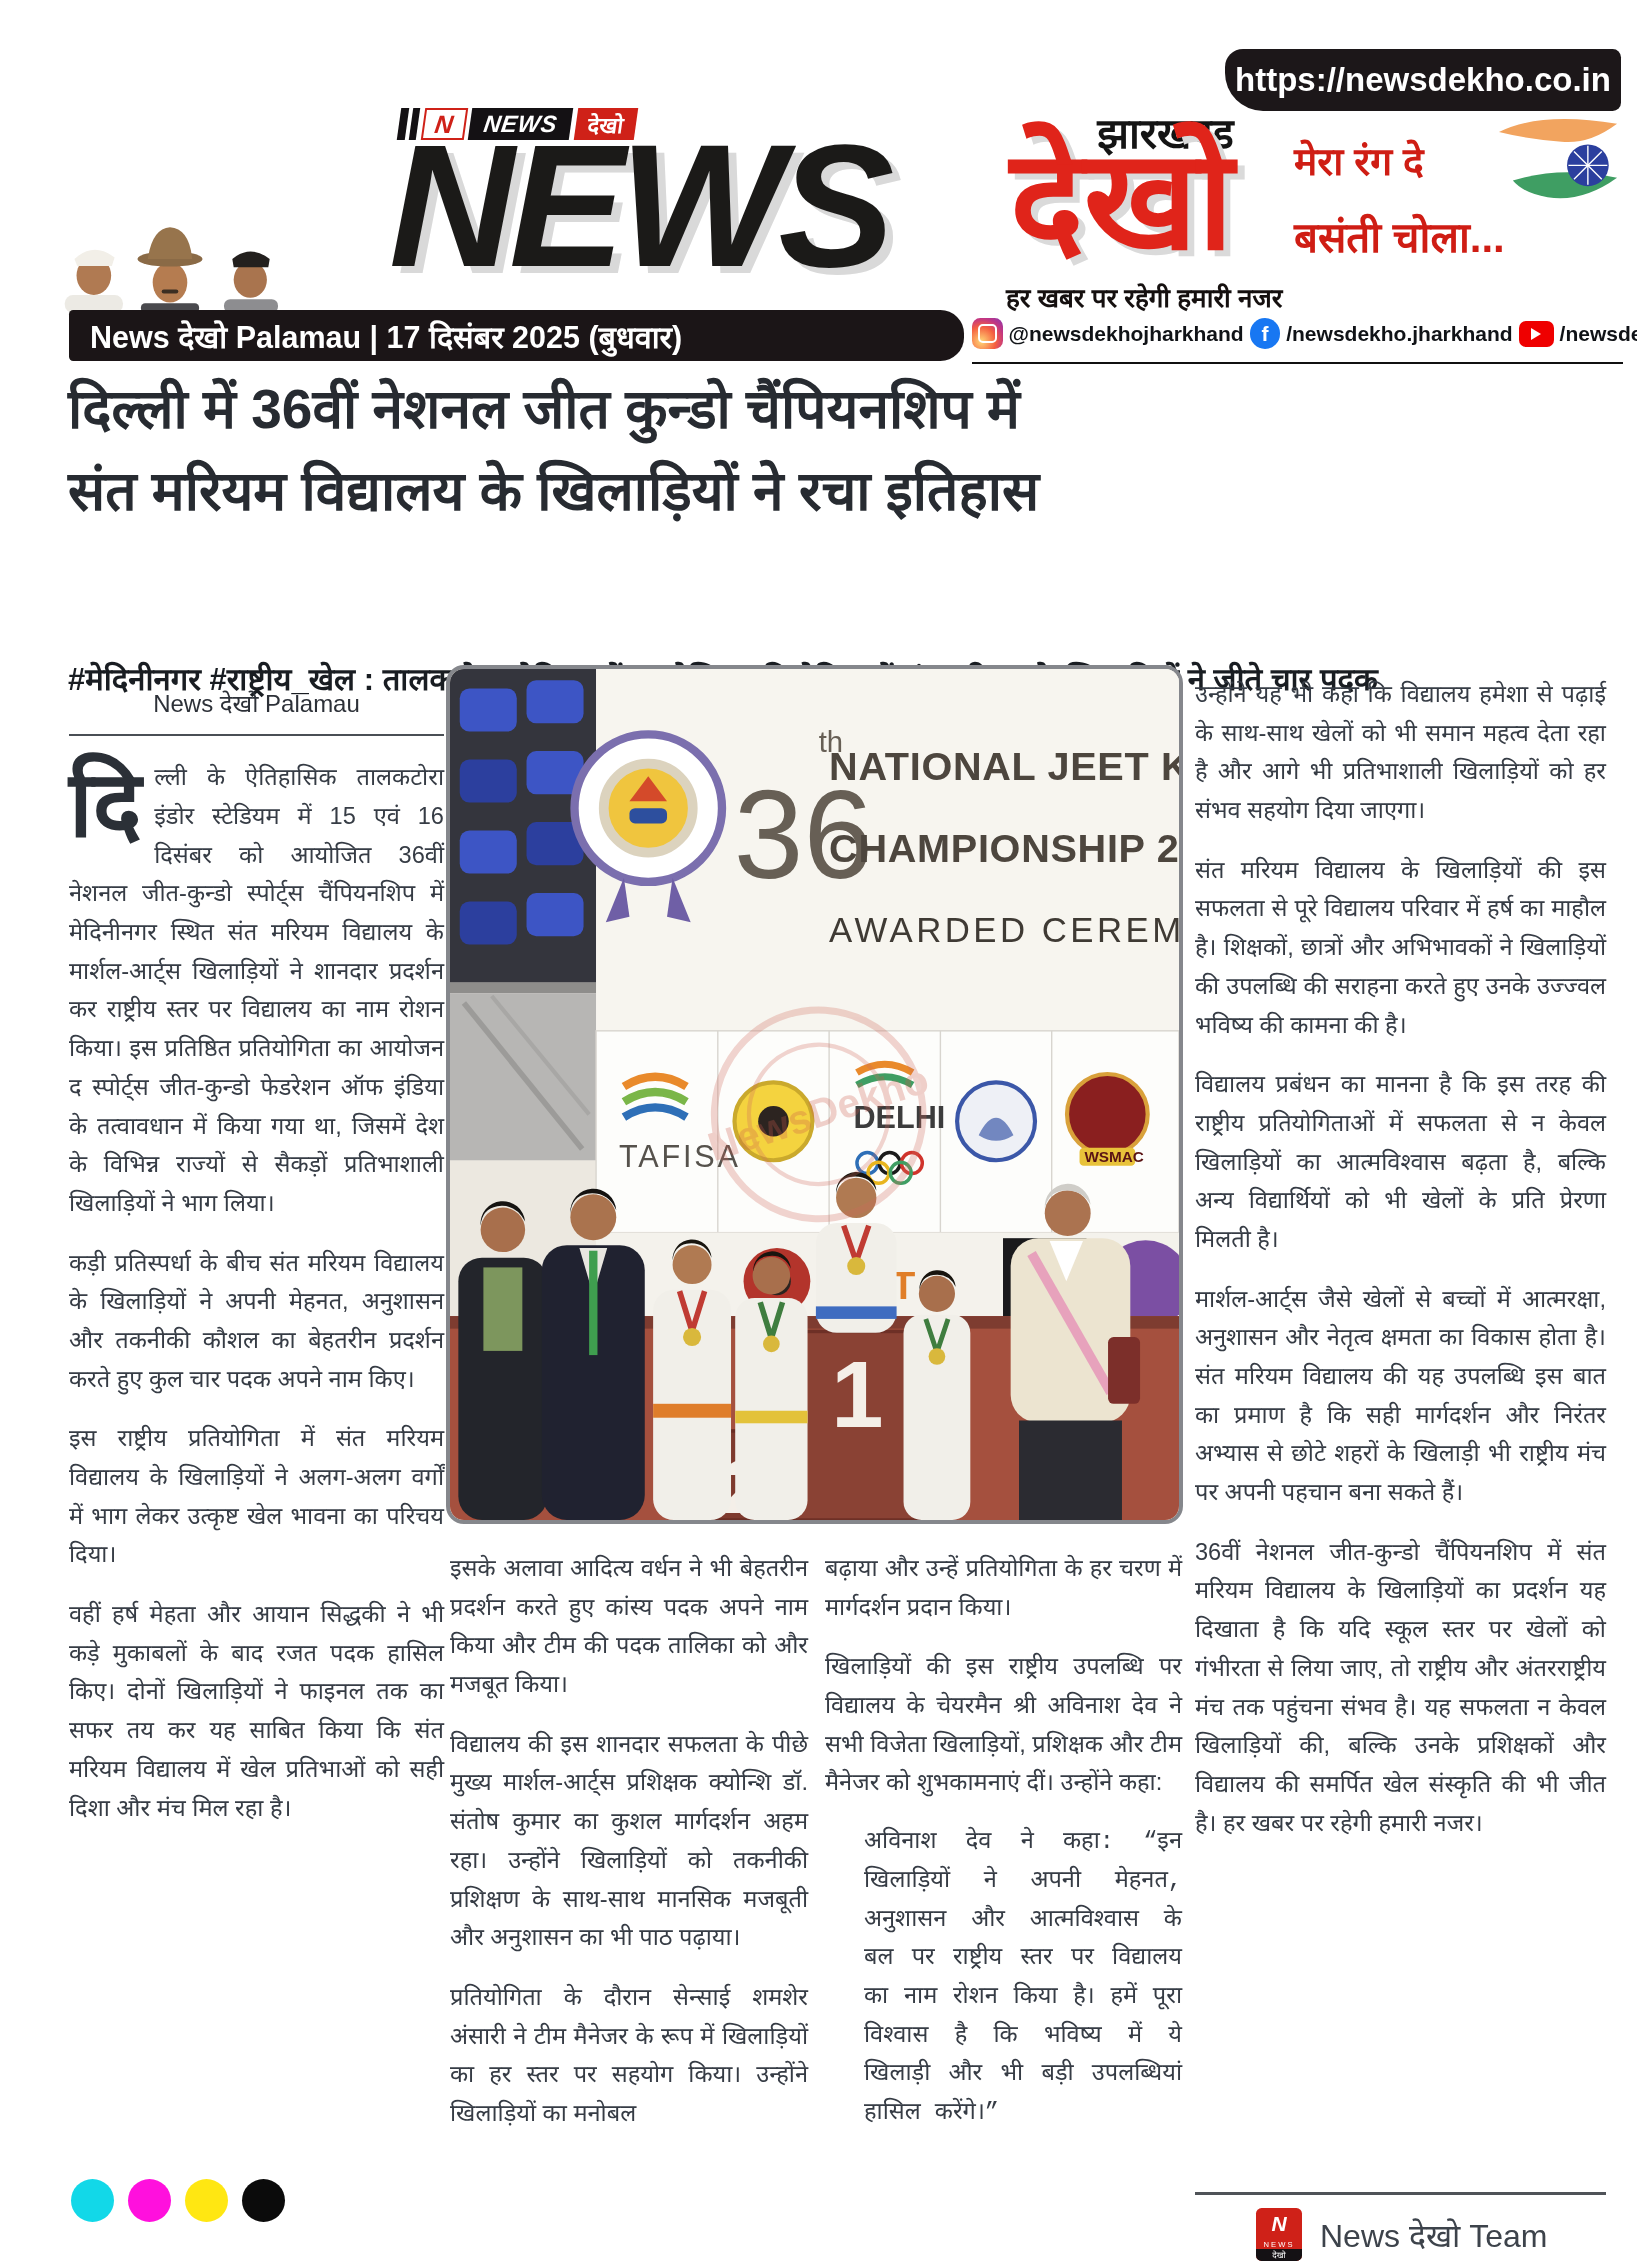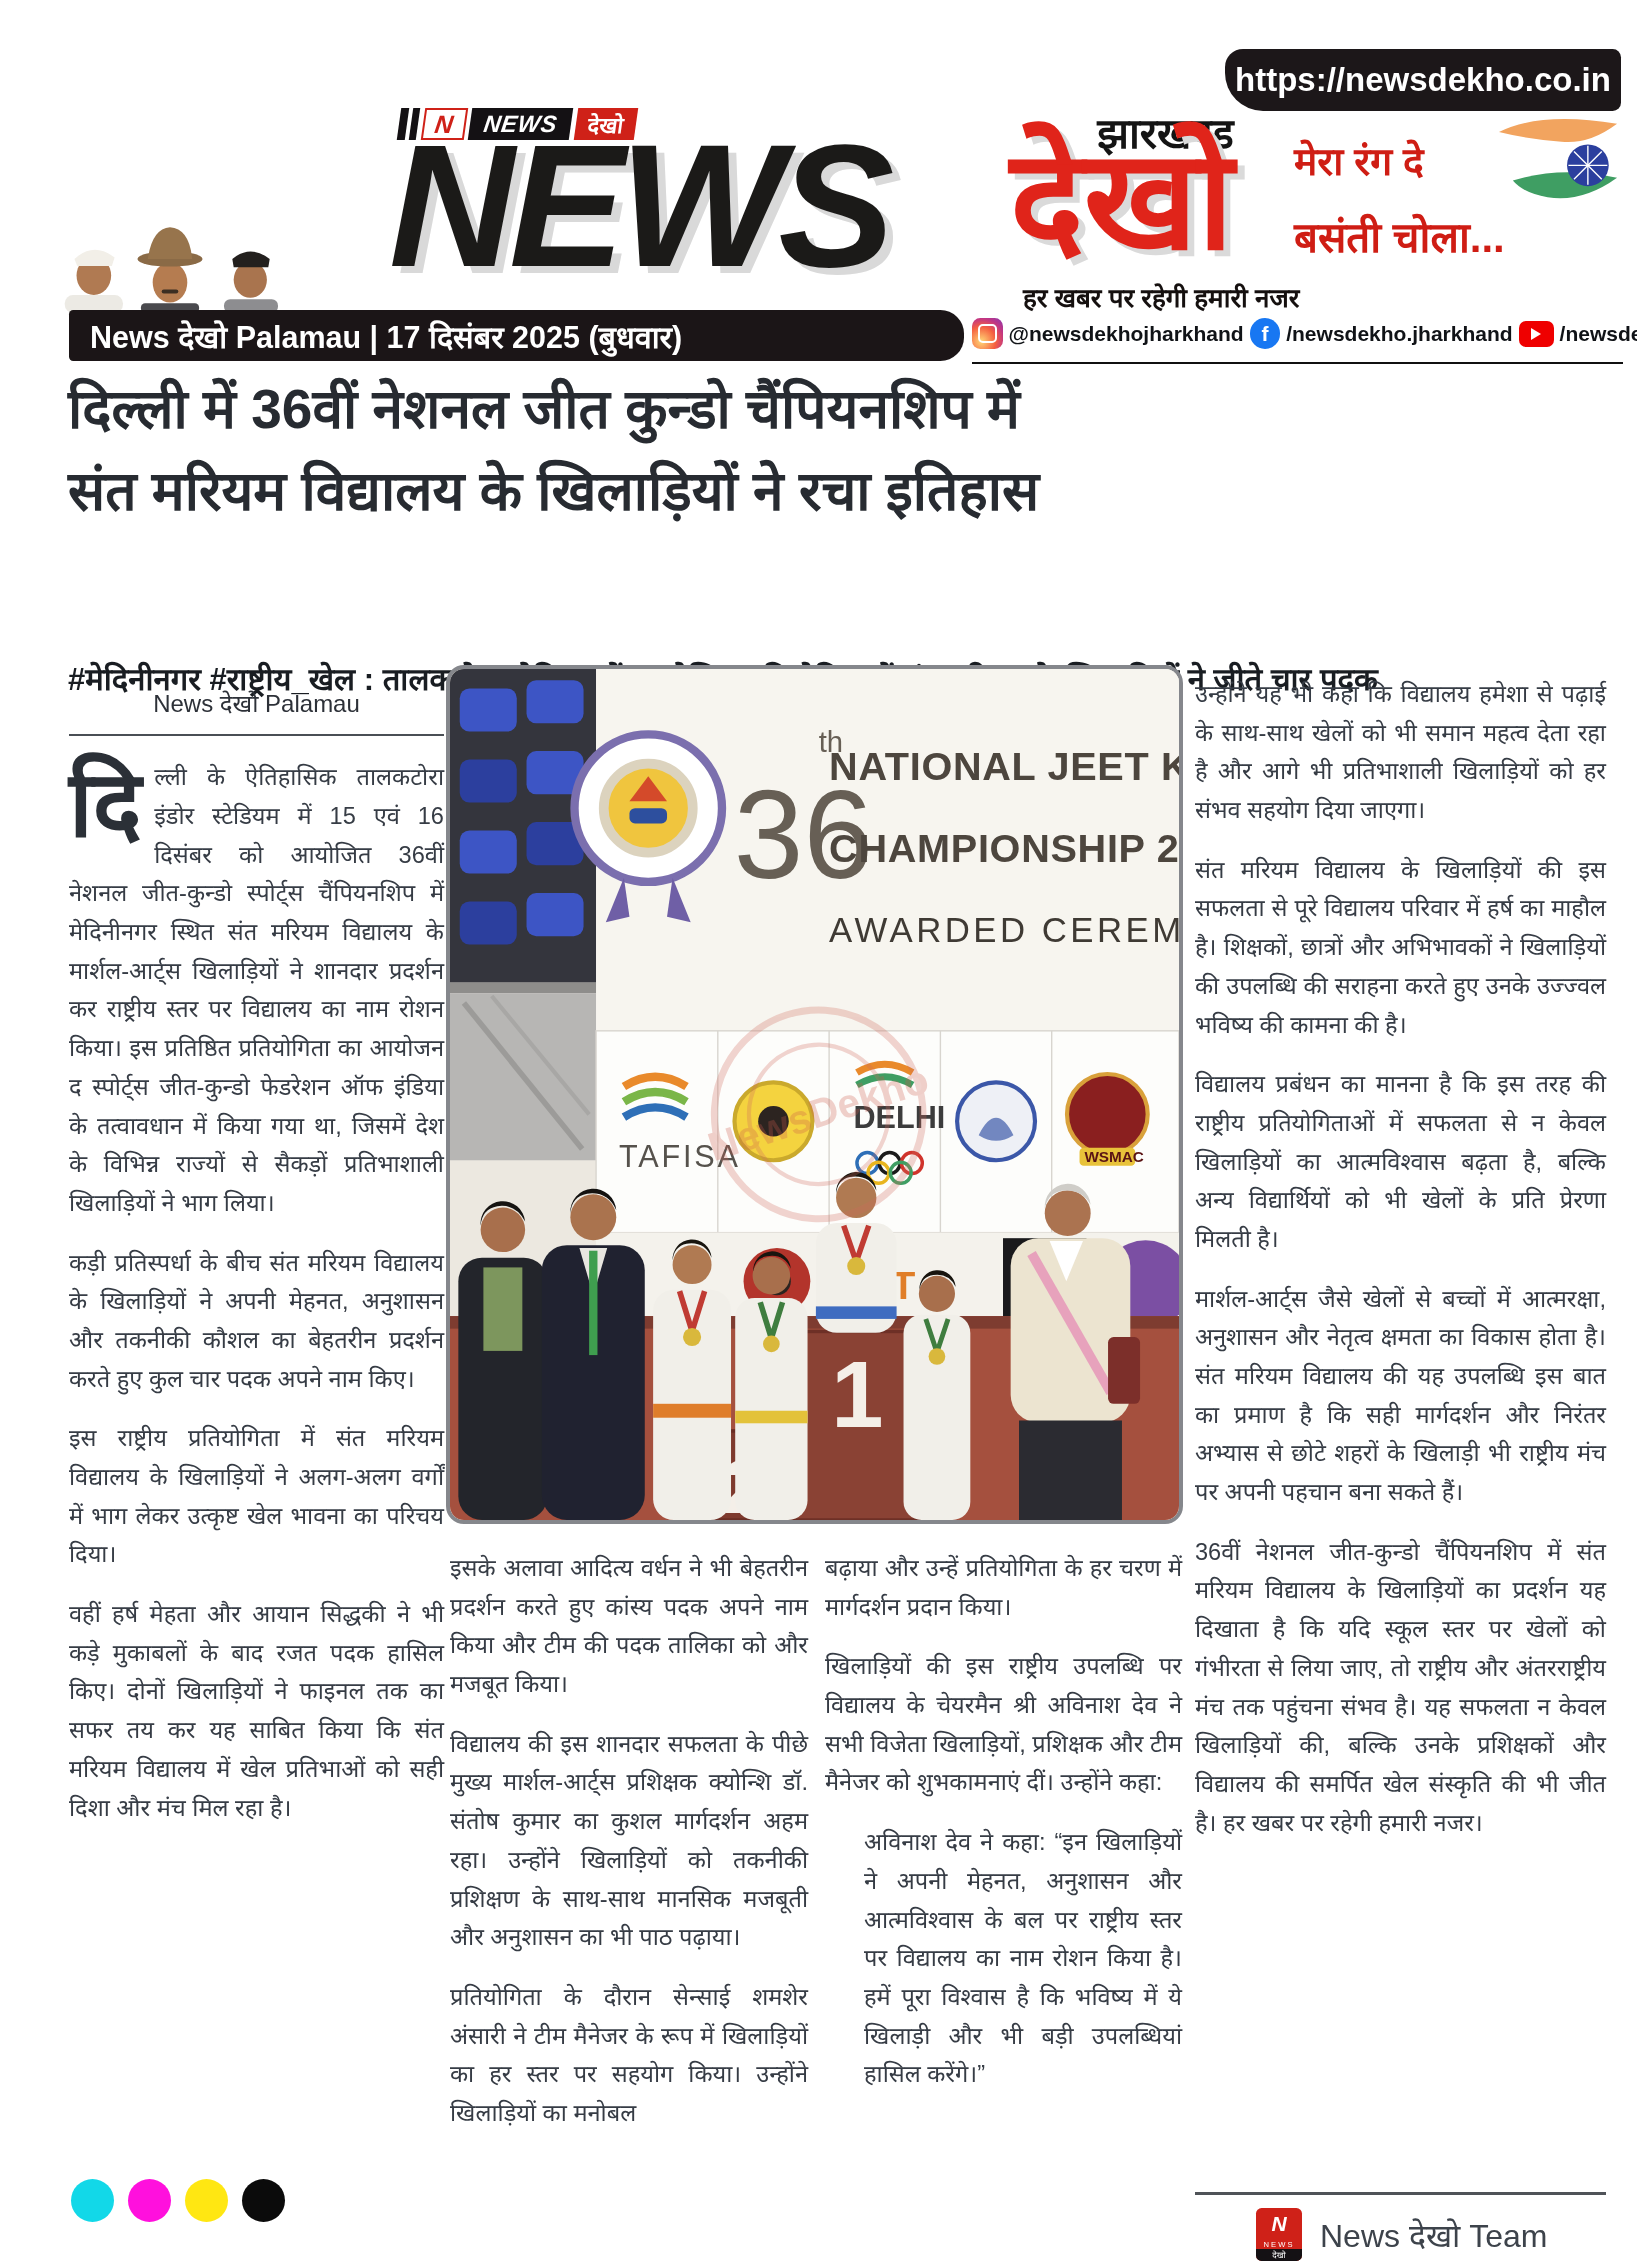--- a/index.html
+++ b/index.html
@@ -17,21 +17,21 @@
     font-style:italic;font-size:25px;display:flex;align-items:center;justify-content:center;}
   .logo-strip .newsbox{background:#141114;color:#fff;font-weight:900;font-style:italic;font-size:23.6px;
     display:flex;align-items:center;padding:0 14px;letter-spacing:0.7px;}
   .logo-strip .dekhobox{background:#cf2118;color:#fff;font-weight:bold;font-size:22px;
     display:flex;align-items:center;padding:0 12.5px;}
   .news-big{left:389px;top:119px;font-size:174px;line-height:1;font-weight:900;font-style:italic;
     letter-spacing:-5.6px;color:#1b1a18;text-shadow:8.3px 7px 0 #d9d9d9;}
   .state-txt{left:1072px;top:103px;width:187px;text-align:center;font-size:42px;font-weight:900;color:#141414;}
   .dekho-big{left:1010px;top:117px;font-size:139px;line-height:1.2;font-weight:bold;color:#e0241a;
     text-shadow:7px 5.6px 0 #dadada;}
-  .tagline{left:1006px;top:279px;width:264px;font-size:26px;font-weight:800;color:#15100f;white-space:nowrap;margin-left:17px;}
+  .tagline{left:1006px;top:279px;width:264px;font-size:26px;font-weight:800;color:#15100f;white-space:nowrap;}
   .slogan1{left:1294px;top:133px;width:208px;font-size:39px;font-weight:800;color:#cf1d14;}
   .slogan2{left:1294px;top:207px;width:333px;font-size:42px;font-weight:800;color:#cf1d14;}
   .fighters{left:59px;top:223px;}
 
   .date-bar{left:69px;top:310px;width:895px;height:51px;background:#1b1517;color:#fff;
     font-size:30.5px;font-weight:bold;display:flex;align-items:center;padding-left:21px;
     box-sizing:border-box;border-radius:4.2px 23.6px 23.6px 4.2px;}
   .social-strip{left:972px;top:312px;width:651px;height:43px;display:flex;align-items:center;gap:6px;
     border-bottom:2.8px solid #101010;padding-bottom:7px;}
   .handle{font-size:21px;font-weight:800;color:#101317;white-space:nowrap;}
@@ -53,21 +53,21 @@
   
   .body-col{text-align:justify;font-size:23.6px;line-height:1.64;color:#363c45;}
   .body-col p{margin:0 0 21px 0;}
   .col1{left:69px;top:684px;width:375px;}
   .byline{text-align:center;font-weight:normal;font-size:24px;color:#2d3138;margin-bottom:11px;}
   .byline-rule{border:none;border-top:2.1px solid #4a4f55;margin:0 0 22px 0;}
   .dropcap{float:left;font-size:92px;line-height:0.88;font-weight:bold;color:#2b3037;
     margin:5.6px 12.5px 0 0;}
   .col2{left:450px;top:1549px;width:358px;}
   .col3{left:825px;top:1549px;width:357px;}
-  .col3 blockquote{margin:0 0 21px 39px;}
+  .col3 blockquote{margin:0 0 21px 39px;font-family:Liberation Mono, monospace;}
   .col4{left:1195px;top:675px;width:411px;}
 
   
   .photo-frame{left:446px;top:665px;width:737px;height:859px;border:4.9px solid #85878c;
     border-radius:18px;overflow:hidden;background:#ece8e0;box-sizing:border-box;}
   .photo-frame svg{display:block;width:100%;height:100%;}
   .photo-frame text{font-family:"Liberation Sans","DejaVu Sans",sans-serif;}
 
   
   .footer-rule{left:1195px;top:2192px;width:411px;border:none;border-top:3.5px solid #4f5358;margin:0;}

